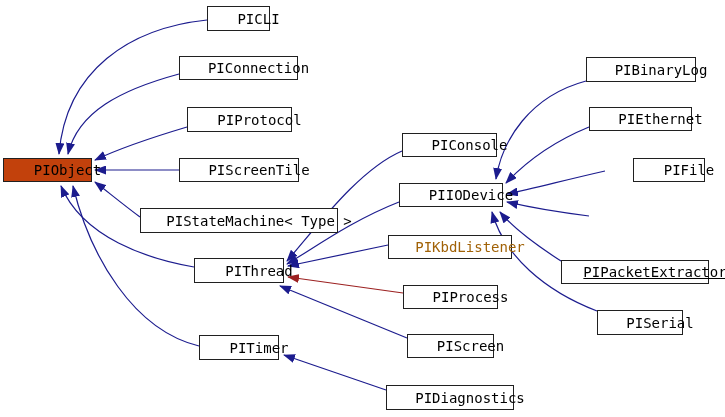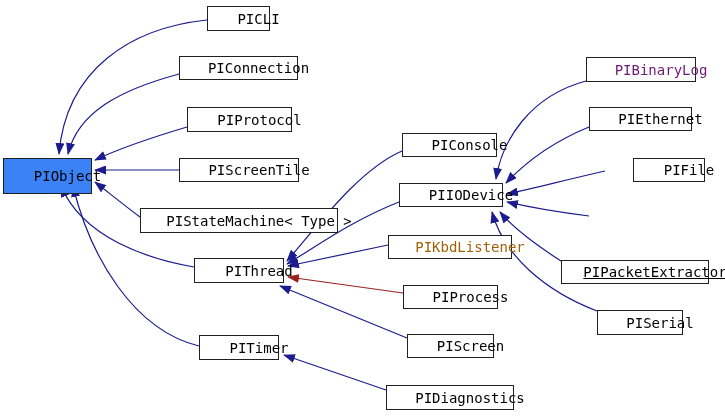--- a/index.html
+++ b/index.html
@@ -64,32 +64,32 @@
       <path d="M403,293 L288,277" fill="none" stroke="#9c2121" stroke-width="1.2" marker-end="url(#arrow-protected)"></path>
       <path d="M407,338 L280,286" fill="none" stroke="#1c1c8e" stroke-width="1.2" marker-end="url(#arrow-public)"></path>
       <path d="M586,81 C530,96 502,140 496,179" fill="none" stroke="#1c1c8e" stroke-width="1.2" marker-end="url(#arrow-public)"></path>
       <path d="M589,127 C550,143 522,166 506,183" fill="none" stroke="#1c1c8e" stroke-width="1.2" marker-end="url(#arrow-public)"></path>
       <path d="M605,171 C565,180 532,189 507,194" fill="none" stroke="#1c1c8e" stroke-width="1.2" marker-end="url(#arrow-public)"></path>
       <path d="M589,216 C556,212 528,207 507,202" fill="none" stroke="#1c1c8e" stroke-width="1.2" marker-end="url(#arrow-public)"></path>
       <path d="M561,261 C536,245 514,229 500,212" fill="none" stroke="#1c1c8e" stroke-width="1.2" marker-end="url(#arrow-public)"></path>
       <path d="M597,311 C545,291 504,256 492,212" fill="none" stroke="#1c1c8e" stroke-width="1.2" marker-end="url(#arrow-public)"></path>
       <path d="M386,390 L284,355" fill="none" stroke="#1c1c8e" stroke-width="1.2" marker-end="url(#arrow-public)"></path>
     </svg>
-    <div class="node" style="left: 3px; top: 158px; width: 89px; height: 36px; border-color: rgb(32, 32, 32); background: #3b82f6; color: rgb(0, 0, 0);">PIObject</div>
+    <div class="node" style="left: 3px; top: 158px; width: 89px; height: 24px; border-color: rgb(32, 32, 32); background: #c2410c; color: rgb(0, 0, 0);">PIObject</div>
     <div class="node" style="left: 207px; top: 6px; width: 63px; height: 25px; border-color: rgb(32, 32, 32); background: rgb(255, 255, 255); color: rgb(0, 0, 0);">PICLI</div>
     <div class="node" style="left: 179px; top: 56px; width: 119px; height: 24px; border-color: rgb(32, 32, 32); background: rgb(255, 255, 255); color: rgb(0, 0, 0);">PIConnection</div>
     <div class="node" style="left: 187px; top: 107px; width: 105px; height: 25px; border-color: rgb(32, 32, 32); background: rgb(255, 255, 255); color: rgb(0, 0, 0);">PIProtocol</div>
     <div class="node" style="left: 179px; top: 158px; width: 120px; height: 24px; border-color: rgb(32, 32, 32); background: rgb(255, 255, 255); color: rgb(0, 0, 0);">PIScreenTile</div>
     <div class="node" style="left: 140px; top: 208px; width: 198px; height: 25px; border-color: rgb(32, 32, 32); background: rgb(255, 255, 255); color: rgb(0, 0, 0);">PIStateMachine&lt; Type &gt;</div>
     <div class="node" style="left: 194px; top: 258px; width: 90px; height: 25px; border-color: rgb(32, 32, 32); background: rgb(255, 255, 255); color: rgb(0, 0, 0);">PIThread</div>
     <div class="node" style="left: 199px; top: 335px; width: 80px; height: 25px; border-color: rgb(32, 32, 32); background: rgb(255, 255, 255); color: rgb(0, 0, 0);">PITimer</div>
     <div class="node" style="left: 402px; top: 133px; width: 95px; height: 24px; border-color: rgb(32, 32, 32); background: rgb(255, 255, 255); color: rgb(0, 0, 0);">PIConsole</div>
     <div class="node" style="left: 399px; top: 183px; width: 104px; height: 24px; border-color: rgb(32, 32, 32); background: rgb(255, 255, 255); color: rgb(0, 0, 0);">PIIODevice</div>
     <div class="node" style="left: 388px; top: 235px; width: 124px; height: 24px; border-color: rgb(32, 32, 32); background: rgb(255, 255, 255); color: #a16207;">PIKbdListener</div>
     <div class="node" style="left: 403px; top: 285px; width: 95px; height: 24px; border-color: rgb(32, 32, 32); background: rgb(255, 255, 255); color: rgb(0, 0, 0);">PIProcess</div>
     <div class="node" style="left: 407px; top: 334px; width: 87px; height: 24px; border-color: rgb(32, 32, 32); background: rgb(255, 255, 255); color: rgb(0, 0, 0);">PIScreen</div>
     <div class="node" style="left: 386px; top: 385px; width: 128px; height: 25px; border-color: rgb(32, 32, 32); background: rgb(255, 255, 255); color: rgb(0, 0, 0);">PIDiagnostics</div>
-    <div class="node" style="left: 586px; top: 57px; width: 110px; height: 25px; border-color: rgb(32, 32, 32); background: rgb(255, 255, 255); color: #701a75;">PIBinaryLog</div>
+    <div class="node" style="left: 586px; top: 57px; width: 110px; height: 25px; border-color: rgb(32, 32, 32); background: rgb(255, 255, 255); color: #000000;">PIBinaryLog</div>
     <div class="node" style="left: 589px; top: 107px; width: 103px; height: 24px; border-color: rgb(32, 32, 32); background: rgb(255, 255, 255); color: rgb(0, 0, 0);">PIEthernet</div>
     <div class="node" style="left: 605px; top: 158px; width: 72px; height: 24px; border-color: rgb(32, 32, 32); background: rgb(255, 255, 255); color: rgb(0, 0, 0); margin-left: 28px;">PIFile</div>
     <div class="node" style="left: 561px; top: 260px; width: 148px; height: 24px; border-color: rgb(32, 32, 32); background: rgb(255, 255, 255); color: rgb(0, 0, 0); text-decoration: underline;">PIPacketExtractor</div>
     <div class="node" style="left: 597px; top: 310px; width: 86px; height: 25px; border-color: rgb(32, 32, 32); background: rgb(255, 255, 255); color: rgb(0, 0, 0);">PISerial</div>
   </div>
 
 </body></html>

